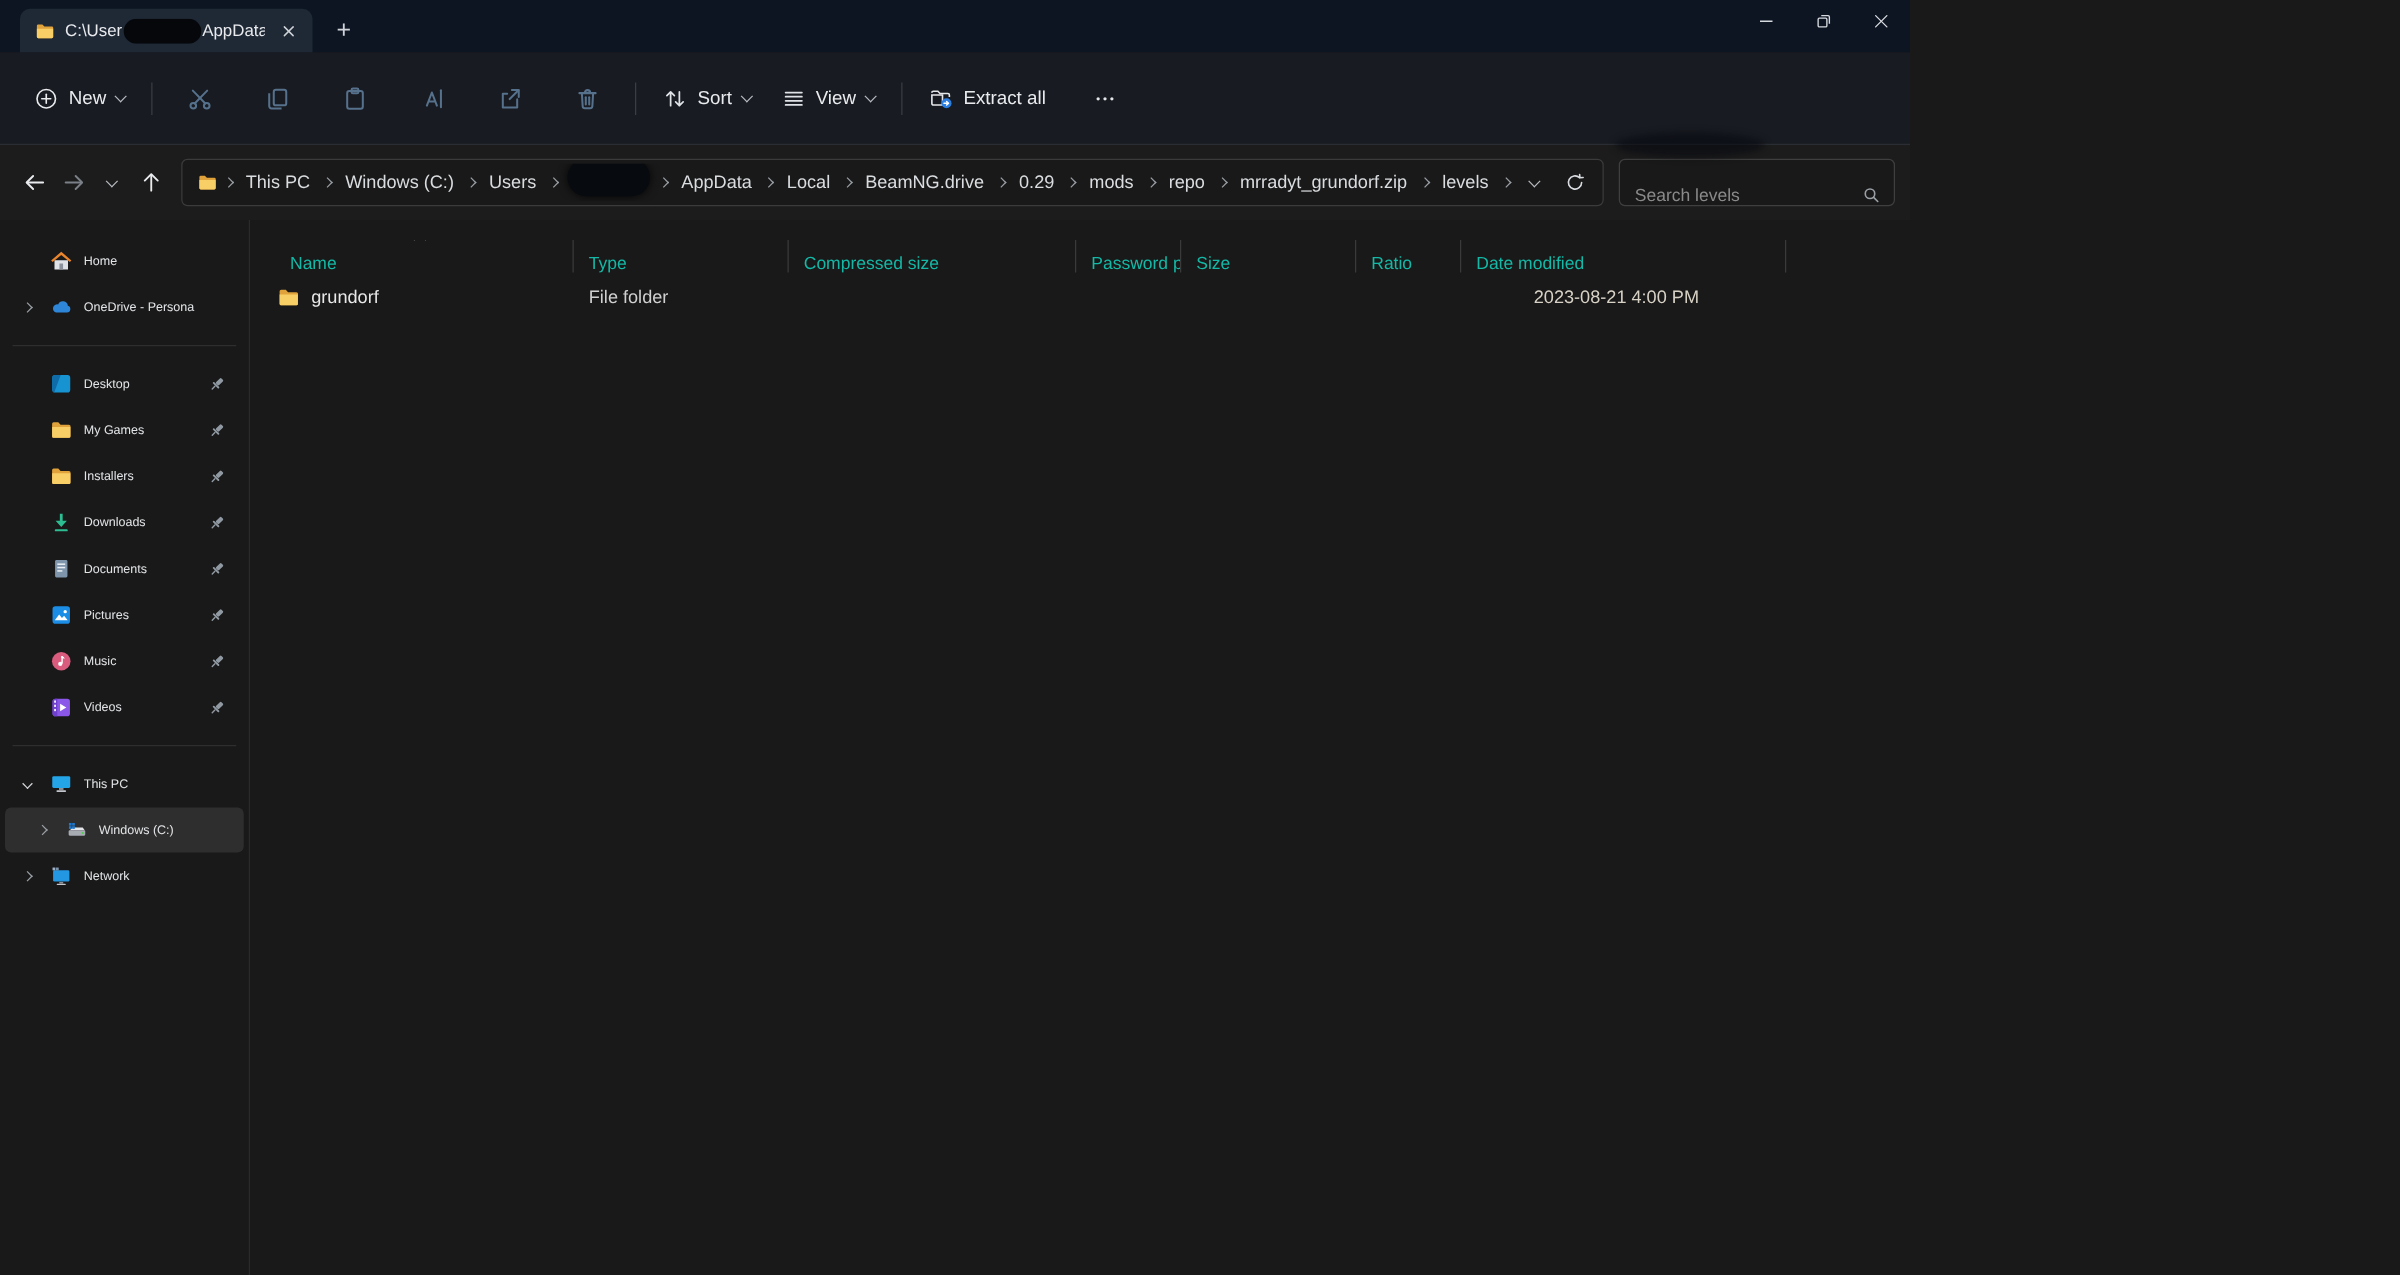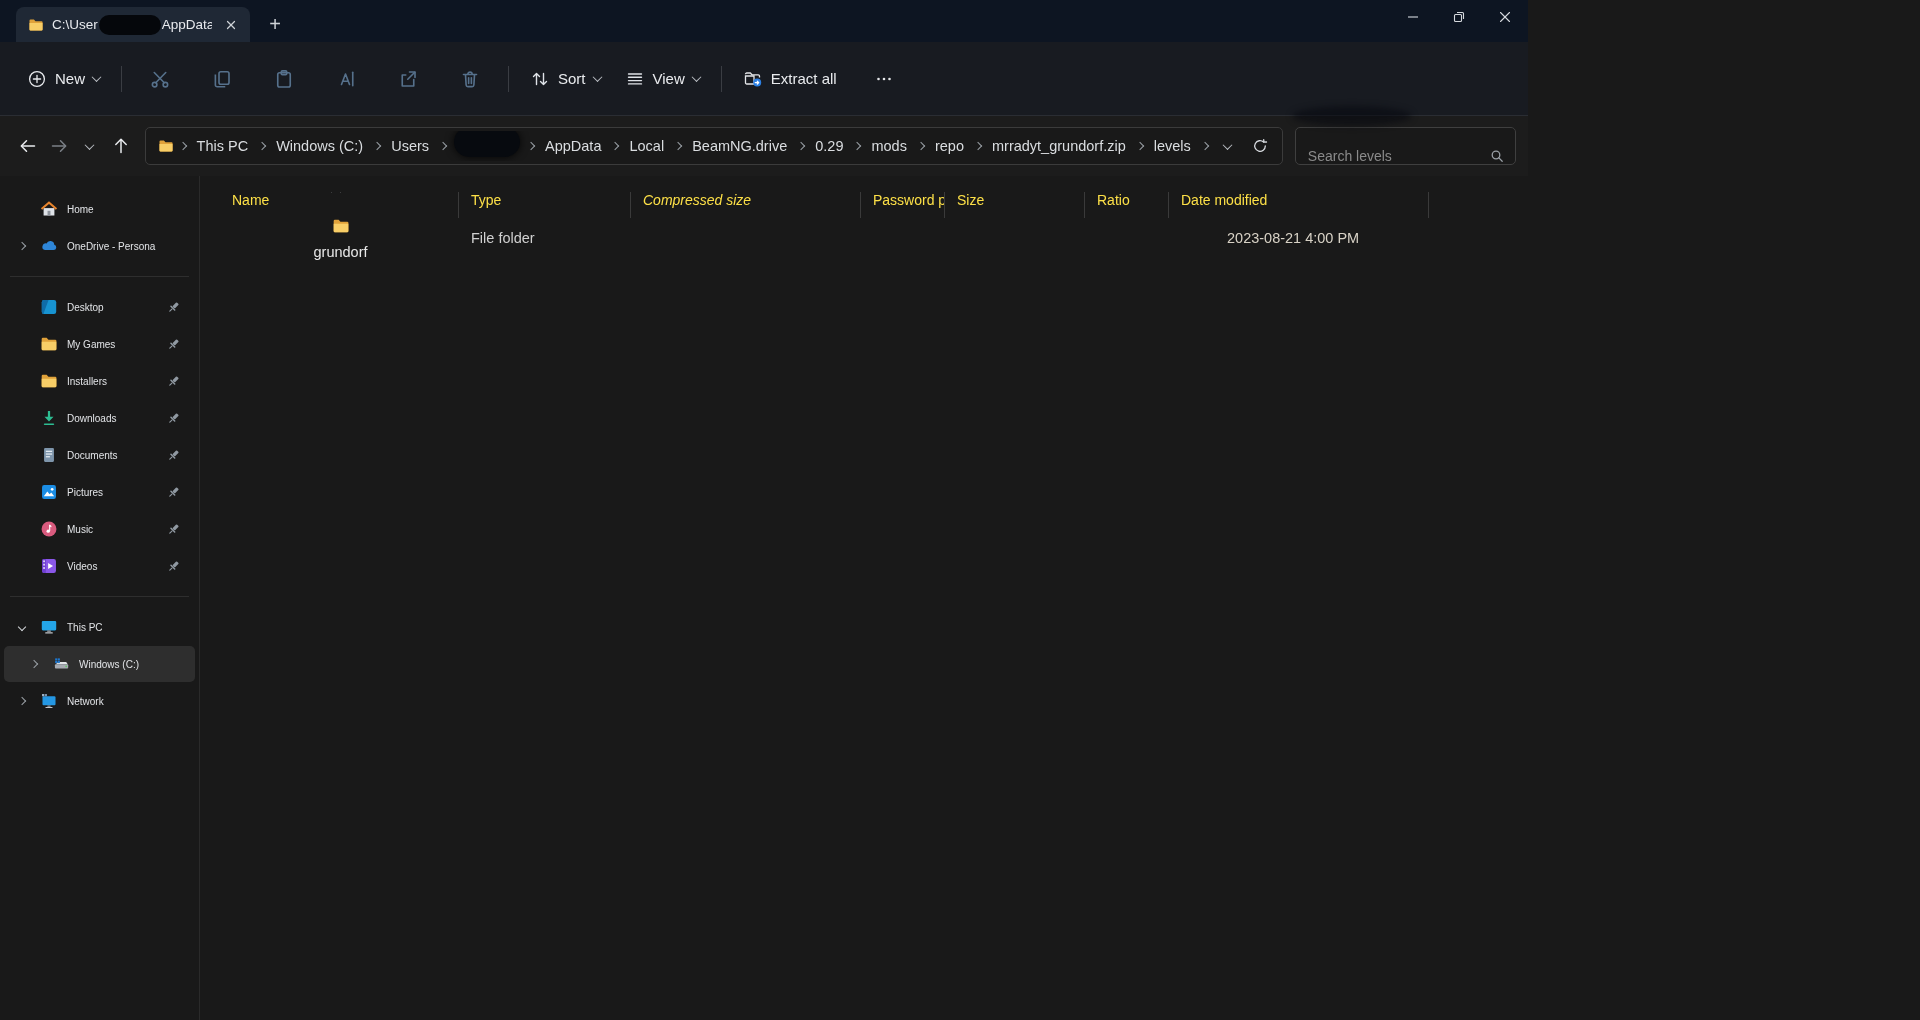--- a/index.html
+++ b/index.html
@@ -50,26 +50,26 @@
   .sideitem .chevslot { width:36px; display:flex; justify-content:center; flex:0 0 auto; }
   .sideitem .chevr { width:6px; height:6px; border-right:1.4px solid #9aa0a6; border-bottom:1.4px solid #9aa0a6; transform:rotate(-45deg); }
   .sideitem .chevd { width:6px; height:6px; border-right:1.4px solid #d2d5d9; border-bottom:1.4px solid #d2d5d9; transform:rotate(45deg); }
   .sideitem .label { color:#e2e4e7; font-size:10px; margin-left:9px; white-space:nowrap; overflow:hidden; flex:1; }
   .sideitem .pin { width:15px; height:15px; margin-right:14px; flex:0 0 auto; }
   .sidediv { height:1px; background:#2e2e2e; margin:12px 10px; }
   .indent1 .chevslot { margin-left:12px; }
 
   .content { flex:1; padding:14px 0 0 14px; min-width:0; }
   .tablehead { display:flex; height:30px; align-items:center; position:relative; }
-  .th { position:relative; height:26px; display:flex; align-items:flex-start; padding-left:12px; color:#fde047; font-size:14px; border-right:1px solid #3a3a3a; cursor:pointer; flex:0 0 auto; white-space:nowrap; overflow:hidden; }
+  .th { position:relative; height:26px; display:flex; align-items:flex-end; padding-left:12px; color:#14b8a6; font-size:14px; border-right:1px solid #3a3a3a; cursor:pointer; flex:0 0 auto; white-space:nowrap; overflow:hidden; }
   .th.first { padding-left:18px; }
   .sortcaret { position:absolute; left:50%; top:-6px; transform:translateX(-50%); }
   .row { display:flex; height:36px; align-items:center; border-radius:4px; cursor:pointer; }
   .td { padding-left:12px; color:#d0d0d0; font-size:14.5px; flex:0 0 auto; display:flex; align-items:center; white-space:nowrap; overflow:hidden; }
-  .td.name { padding-left:8px; gap:9px; color:#e8e8e8;flex-direction:column; }
+  .td.name { padding-left:8px; gap:9px; color:#e8e8e8; }
   .td.date { color:#d8d2c6; padding-left:58px; }
 
   
   .statusbar { height:22px; flex:0 0 auto; background:#191919; display:flex; align-items:center; padding:0 6px 0 18px; border-top:1px solid #222; }
   .statustext { color:#b5b5b5; font-size:13px; }
   .statusdiv { width:1px; height:13px; background:#3d3d3d; margin-left:14px; }
   .statusbar .spacer { flex:1; }
   .viewtoggle { width:24px; height:19px; display:flex; align-items:center; justify-content:center; border:none; background:transparent; cursor:pointer; margin-left:4px; }
   .vt-details { width:20px; height:16px; background:#c9c9c9; border:2px solid #7d7d7d; border-radius:2px; display:flex; flex-direction:column; justify-content:center; gap:2px; padding:0 2px; }
   .vt-details i { display:block; height:2px; background:#2b2b2b; }
@@ -572,21 +572,21 @@
             <span>Name</span>
             <span class="sortcaret">
               <svg width="13" height="7" viewBox="0 0 13 7" fill="none" stroke="#b9bdc2" stroke-width="1.2">
                 <path d="M1.5 6L6.5 1.5 11.5 6"></path>
               </svg>
             </span>
           </div>
           <div class="th" style="width: 172px;">
             <span>Type</span>
           </div>
-          <div class="th" style="width: 230px; font-style: italic;">
+          <div class="th" style="width: 230px;">
             <span>Compressed size</span>
           </div>
           <div class="th" style="width: 84px;">
             <span>Password p...</span>
           </div>
           <div class="th" style="width: 140px;">
             <span>Size</span>
           </div>
           <div class="th" style="width: 84px;">
             <span>Ratio</span>

